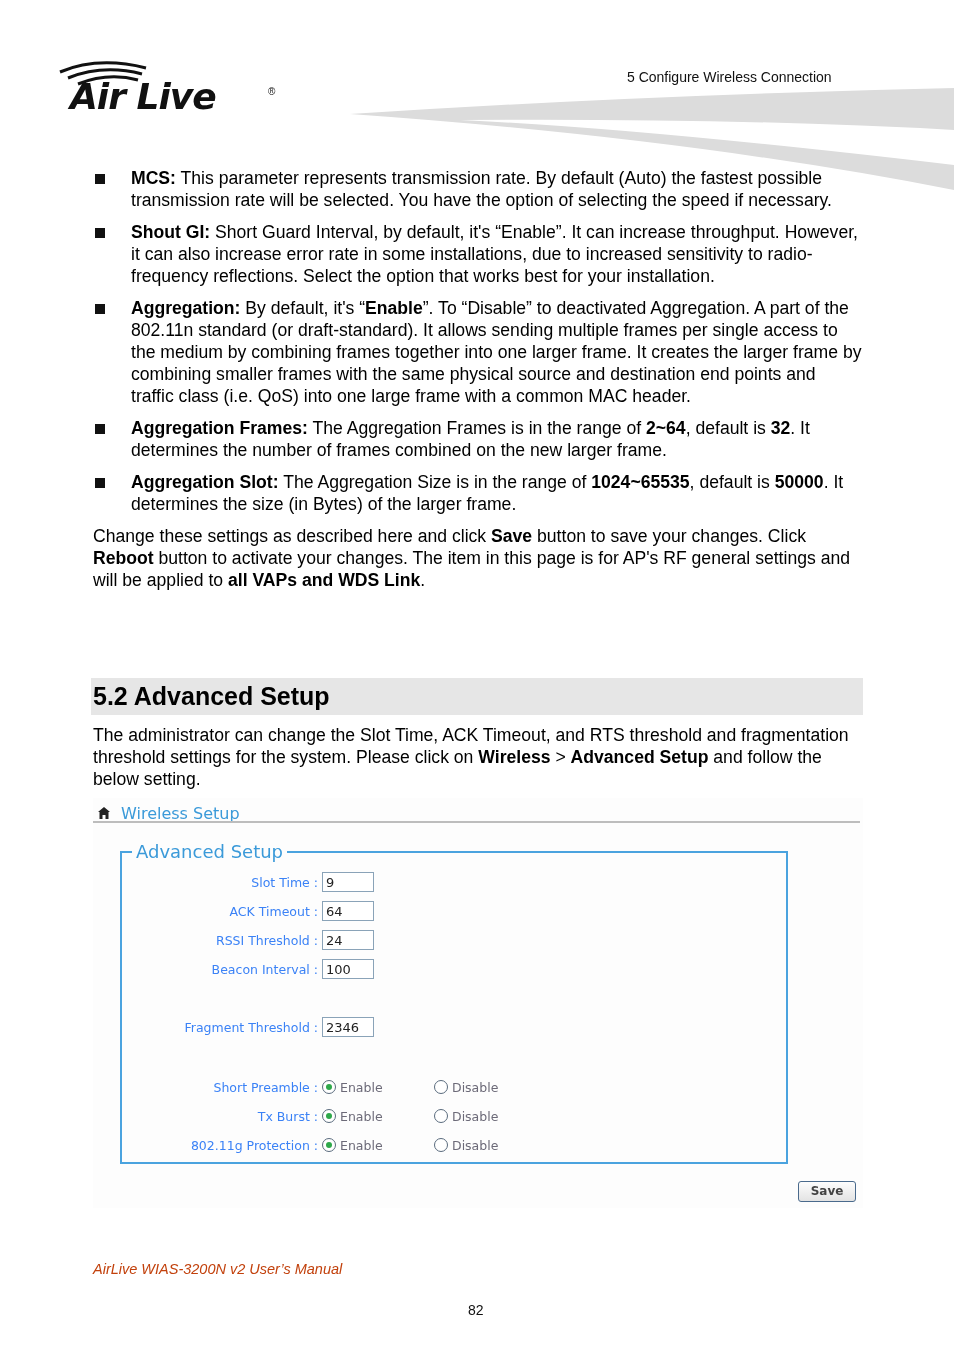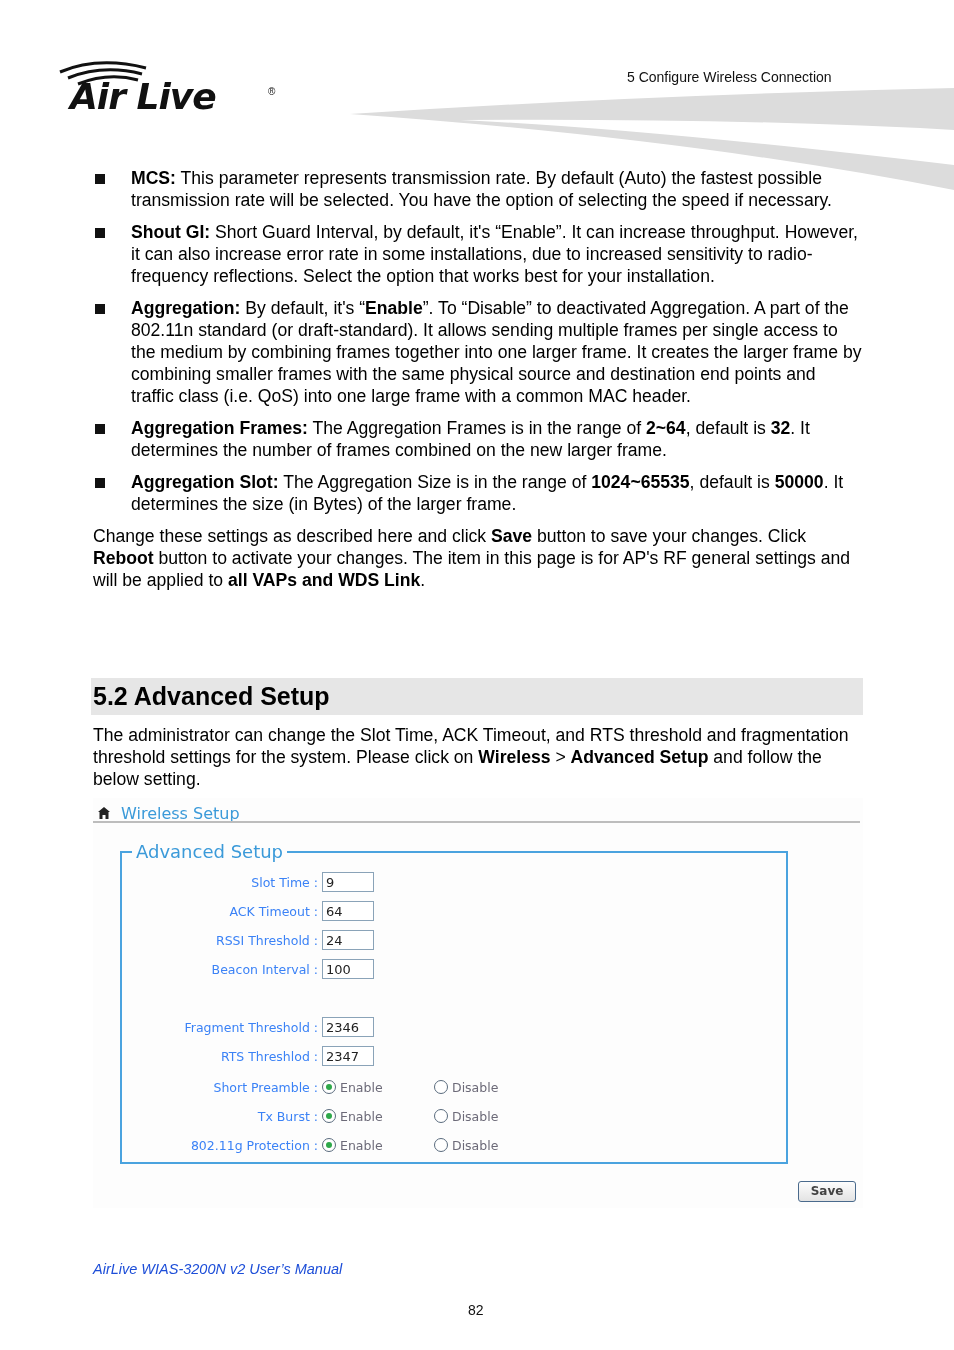--- a/index.html
+++ b/index.html
@@ -47,21 +47,21 @@
   .radio.on::after { content: ""; position: absolute; left: 3px; top: 3px; width: 6px; height: 6px;
                      border-radius: 50%; background: #2ea84a; }
   .opt { display: flex; align-items: center; }
   .opt span.t { color: #6c6a78; font-size: 12.5px; font-family: "DejaVu Sans", sans-serif; margin-left: 4px; }
   .save { position: absolute; left: 705px; top: 383px; width: 56px; height: 19px;
           border: 1px solid #4a6a8c; border-radius: 3px; background: linear-gradient(#fdfdfd, #e3e3e3);
           color: #444; font-size: 12px; font-family: "DejaVu Sans", sans-serif; font-weight: bold;
           text-align: center; line-height: 19px; }
 
   
-  .footer-left { left: 93px; top: 1261px; font-size: 14.5px; font-style: italic; color: #1d4ed8; }
+  .footer-left { left: 93px; top: 1261px; font-size: 14.5px; font-style: italic; color: #c2410c; }
   .footer-page { left: 468px; top: 1270px; font-size: 14px; color: #111; margin-top: 32px; }
 </style>
 </head>
 <body>
 
 <div class="abs logo">
   <svg width="230" height="70" style="position:absolute;left:0;top:0">
     <path d="M2 14 Q40 -2 88 10" stroke="#111" stroke-width="3" fill="none"></path>
     <path d="M10 20 Q45 6 84 16" stroke="#111" stroke-width="3" fill="none"></path>
     <path d="M20 26 Q50 14 80 22" stroke="#111" stroke-width="3" fill="none"></path>
@@ -132,24 +132,20 @@
       <div class="inp">24</div>
     </div>
     <div class="row" style="top:104px">
       <span class="lbl">Beacon Interval :</span>
       <div class="inp">100</div>
     </div>
     <div class="row" style="top:162px">
       <span class="lbl">Fragment Threshold :</span>
       <div class="inp">2346</div>
     </div>
-    <div class="row" style="top:191px">
-      <span class="lbl">RTS Threshlod :</span>
-      <div class="inp">2347</div>
-    </div>
 
     <div class="row" style="top:222px">
       <span class="lbl">Short Preamble :</span>
       <label class="opt" style="width:112px">
         <span class="radio on"></span>
           <span class="t">Enable</span>
       </label>
       <label class="opt">
         <span class="radio"></span>
           <span class="t">Disable</span>

